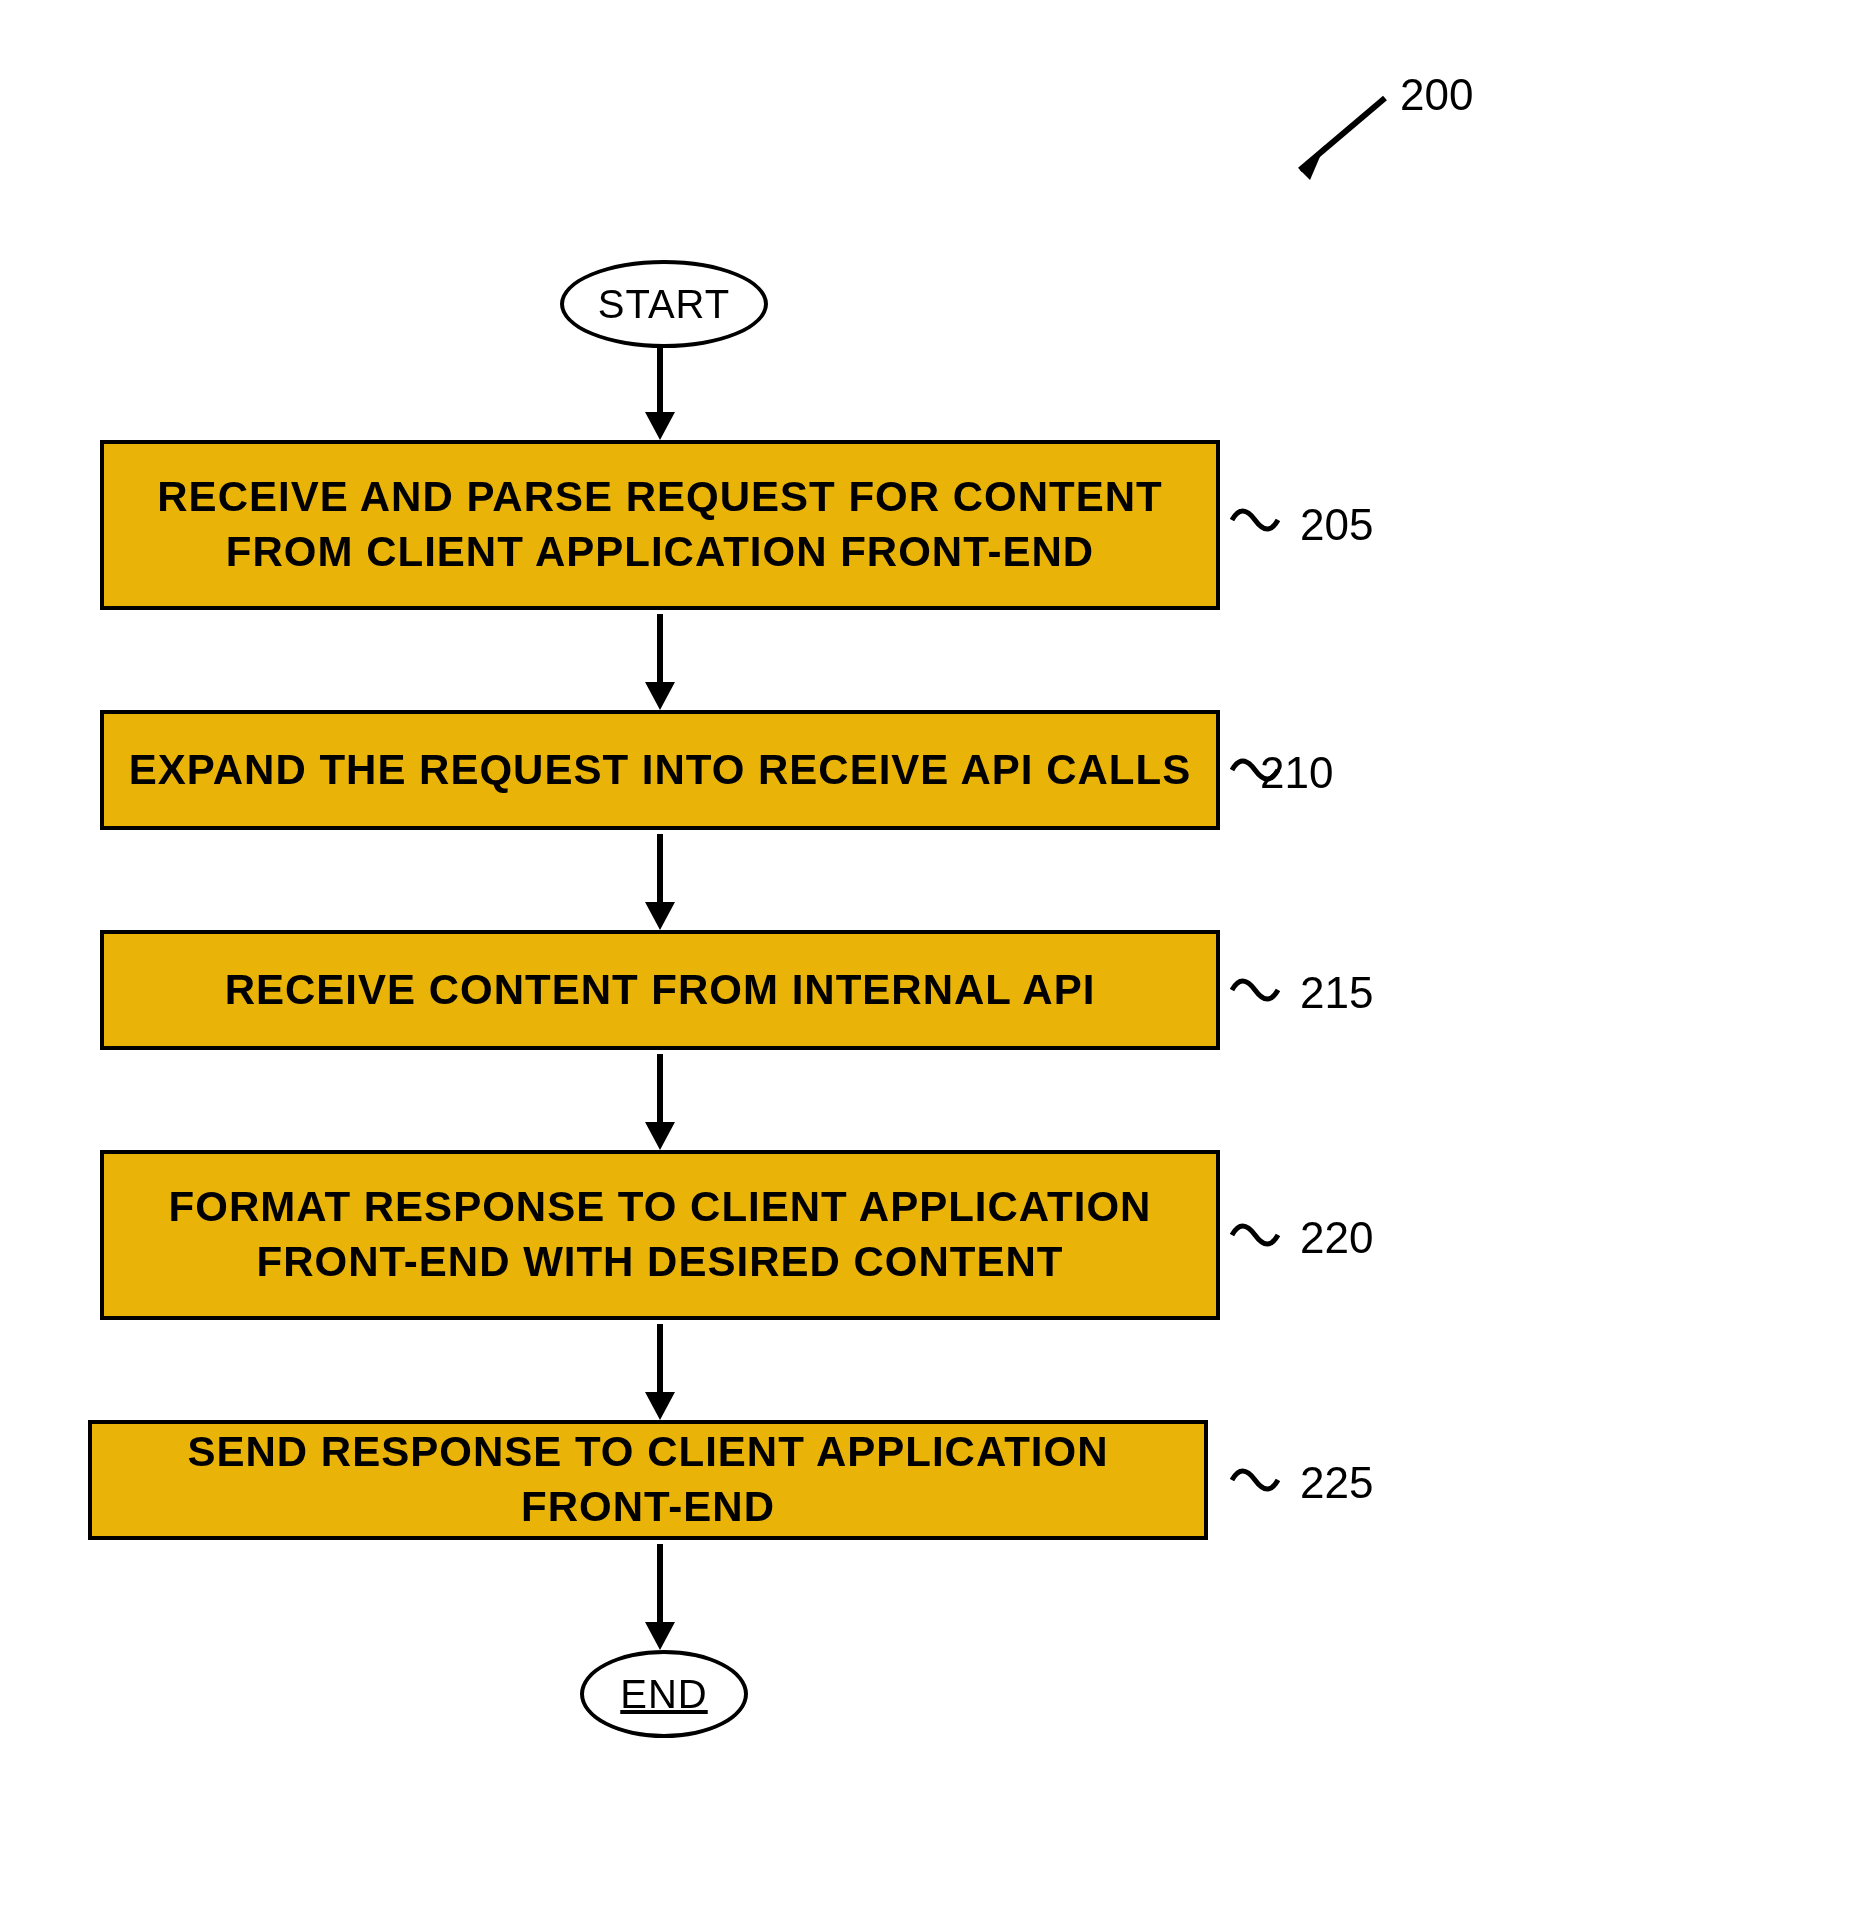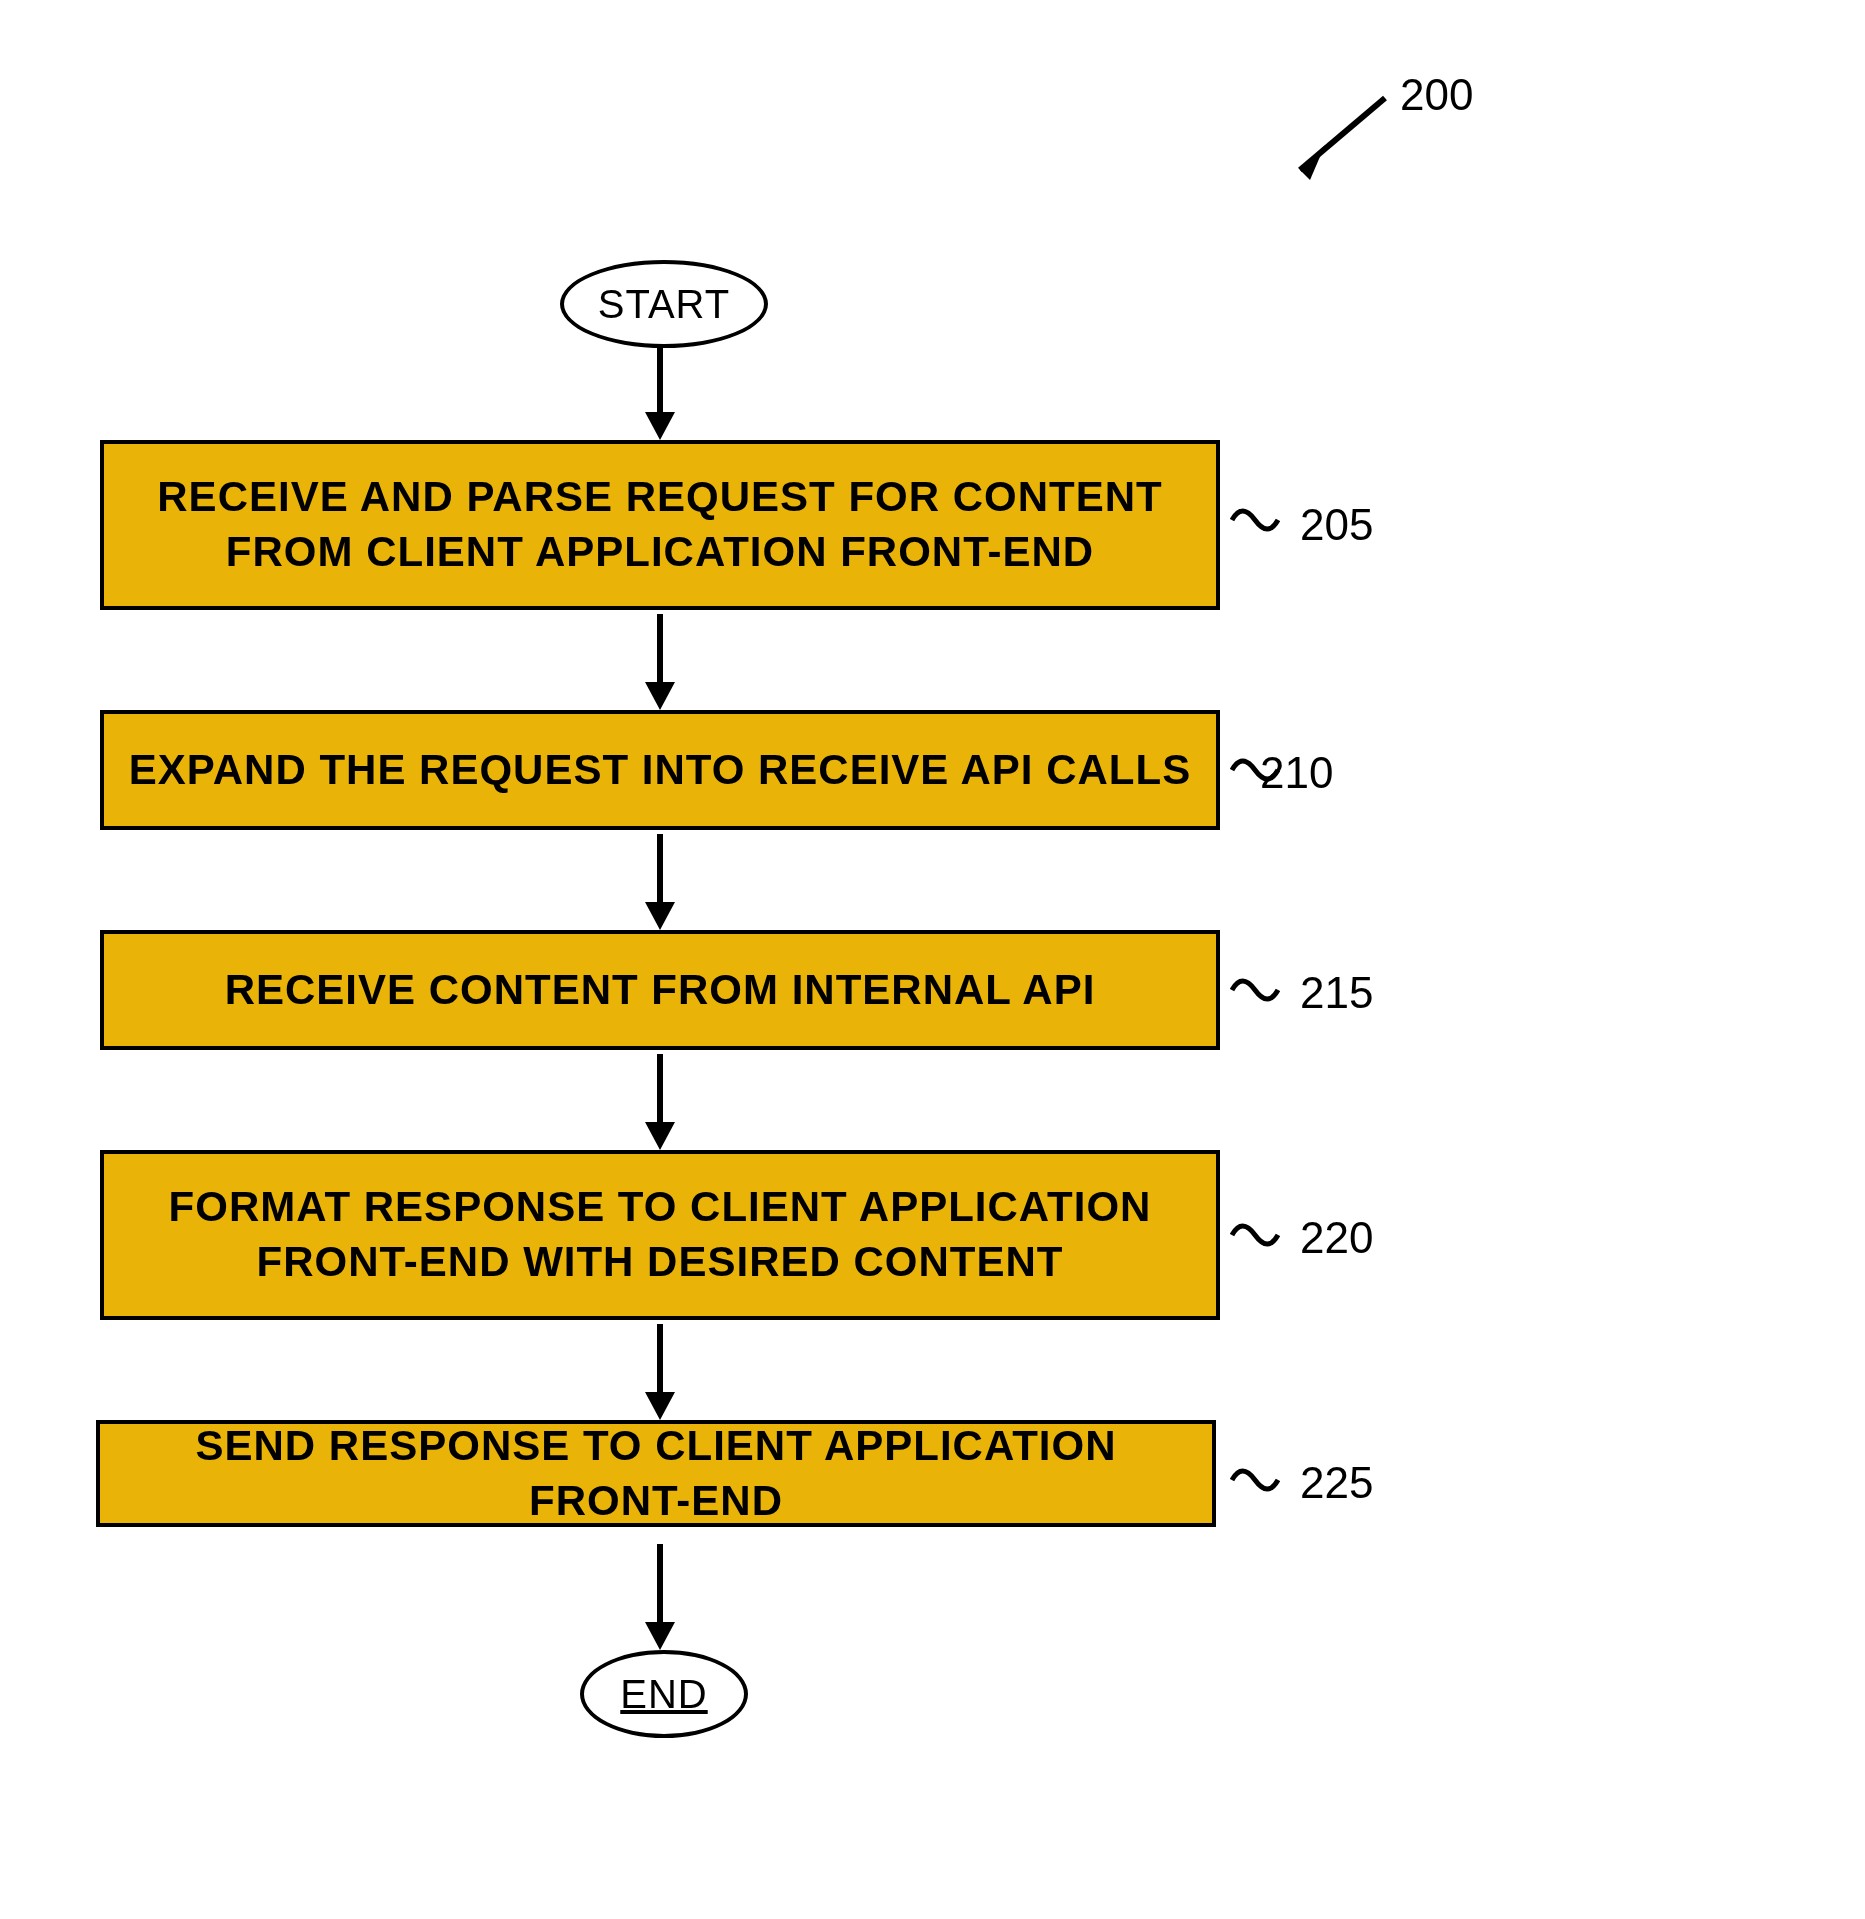--- a/index.html
+++ b/index.html
@@ -140,21 +140,21 @@
   <svg class="squiggle" style="left:1230px; top:1215px;" viewBox="0 0 50 40">
     <path d="M2 20 Q 12 2, 25 20 T 48 20" stroke="#000" stroke-width="5" fill="none"></path>
   </svg>
   <div class="ref-label" style="left:1300px; top:1213px;">220</div>
 
   <div class="arrow" style="left:660px; top:1324px;">
     <div class="shaft" style="height:68px;"></div>
     <div class="head" style="top:68px;"></div>
   </div>
 
-  <div class="flow-box" style="left:96px; top:1420px; width:1120px; height:107px;">
+  <div class="flow-box" style="left:88px; top:1420px; width:1120px; height:120px;">
     <span>SEND RESPONSE TO CLIENT APPLICATION FRONT-END</span>
   </div>
   <svg class="squiggle" style="left:1230px; top:1460px;" viewBox="0 0 50 40">
     <path d="M2 20 Q 12 2, 25 20 T 48 20" stroke="#000" stroke-width="5" fill="none"></path>
   </svg>
   <div class="ref-label" style="left:1300px; top:1458px;">225</div>
 
   <div class="arrow" style="left:660px; top:1544px;">
     <div class="shaft" style="height:78px;"></div>
     <div class="head" style="top:78px;"></div>

